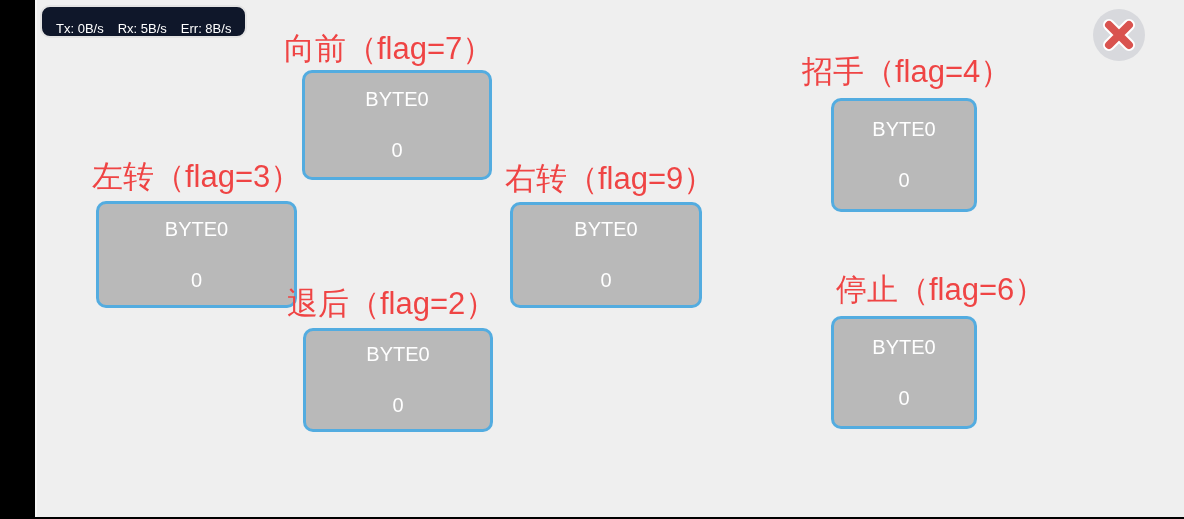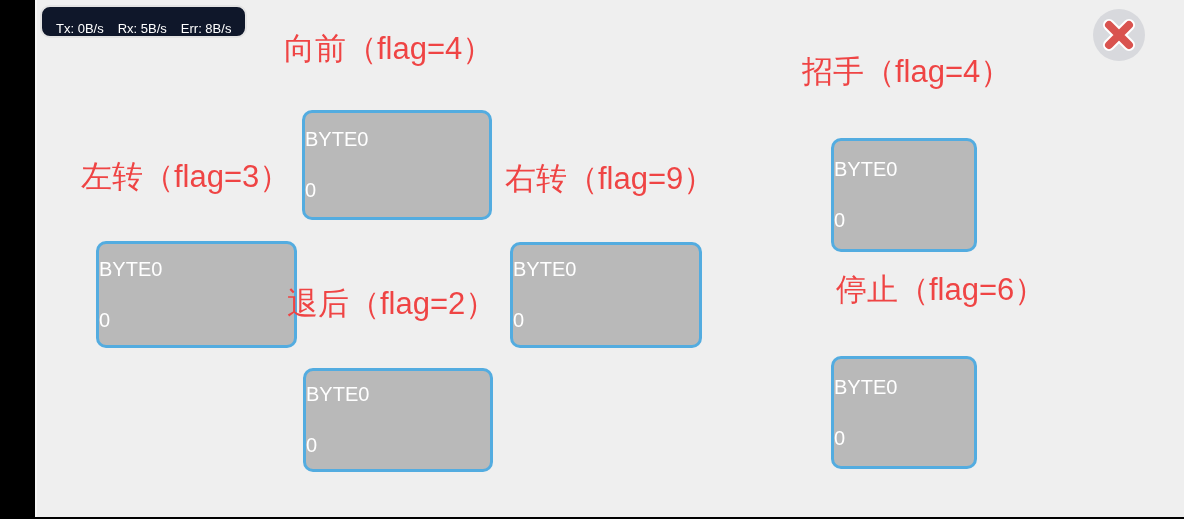--- a/index.html
+++ b/index.html
@@ -68,33 +68,32 @@
   }
   
   .ctl-btn {
     position: absolute;
     box-sizing: border-box;
     background: #b9b9b9;
     border: 3px solid #53ace0;
     border-radius: 10px;
     display: flex;
     flex-direction: column;
-    align-items: flex-start;
+    align-items: center;
     justify-content: center;
     gap: 28px;
     color: #ffffff;
     font-size: 20px;
     cursor: pointer;
     padding: 0;
     font-family: "Liberation Sans", sans-serif;
-    margin-top: 40px;
   }
   #lbl-forward { left: 284px; top: 32px; }
   #btn-forward { left: 302px; top: 70px;  width: 190px; height: 110px; }
-  #lbl-left    { left: 81px;  top: 160px; }
+  #lbl-left    { left: 92px;  top: 160px; }
   #btn-left    { left: 96px;  top: 201px; width: 201px; height: 107px; }
   #lbl-right   { left: 505px; top: 162px; }
   #btn-right   { left: 510px; top: 202px; width: 192px; height: 106px; }
   #lbl-back    { left: 287px; top: 287px; text-align: center; }
   #btn-back    { left: 303px; top: 328px; width: 190px; height: 104px; }
   #lbl-wave    { left: 802px; top: 55px; }
   #btn-wave    { left: 831px; top: 98px;  width: 146px; height: 114px; }
   #lbl-stop    { left: 802px; top: 273px; margin-left: 34px; }
   #btn-stop    { left: 831px; top: 316px; width: 146px; height: 113px; }
 </style>
@@ -114,21 +113,21 @@
   <button class="close-btn">
     <span>
       <svg width="54" height="54" viewBox="0 0 54 54">
         <circle cx="27" cy="27" r="26" fill="#d8d9dd"></circle>
         <path d="M17 17 L37 37 M37 17 L17 37" stroke="#ffffff" stroke-width="12" stroke-linecap="round"></path>
         <path d="M17 17 L37 37 M37 17 L17 37" stroke="#d9534f" stroke-width="8" stroke-linecap="round"></path>
       </svg>
     </span>
   </button>
 
-  <div class="ctl-label" id="lbl-forward">向前（flag=4）</div>
+  <div class="ctl-label" id="lbl-forward">向前（flag=7）</div>
   <button class="ctl-btn" id="btn-forward">
     <span>BYTE0</span>
     <span>0</span>
   </button>
 
   <div class="ctl-label" id="lbl-left">左转（flag=3）</div>
   <button class="ctl-btn" id="btn-left">
     <span>BYTE0</span>
     <span>0</span>
   </button>

